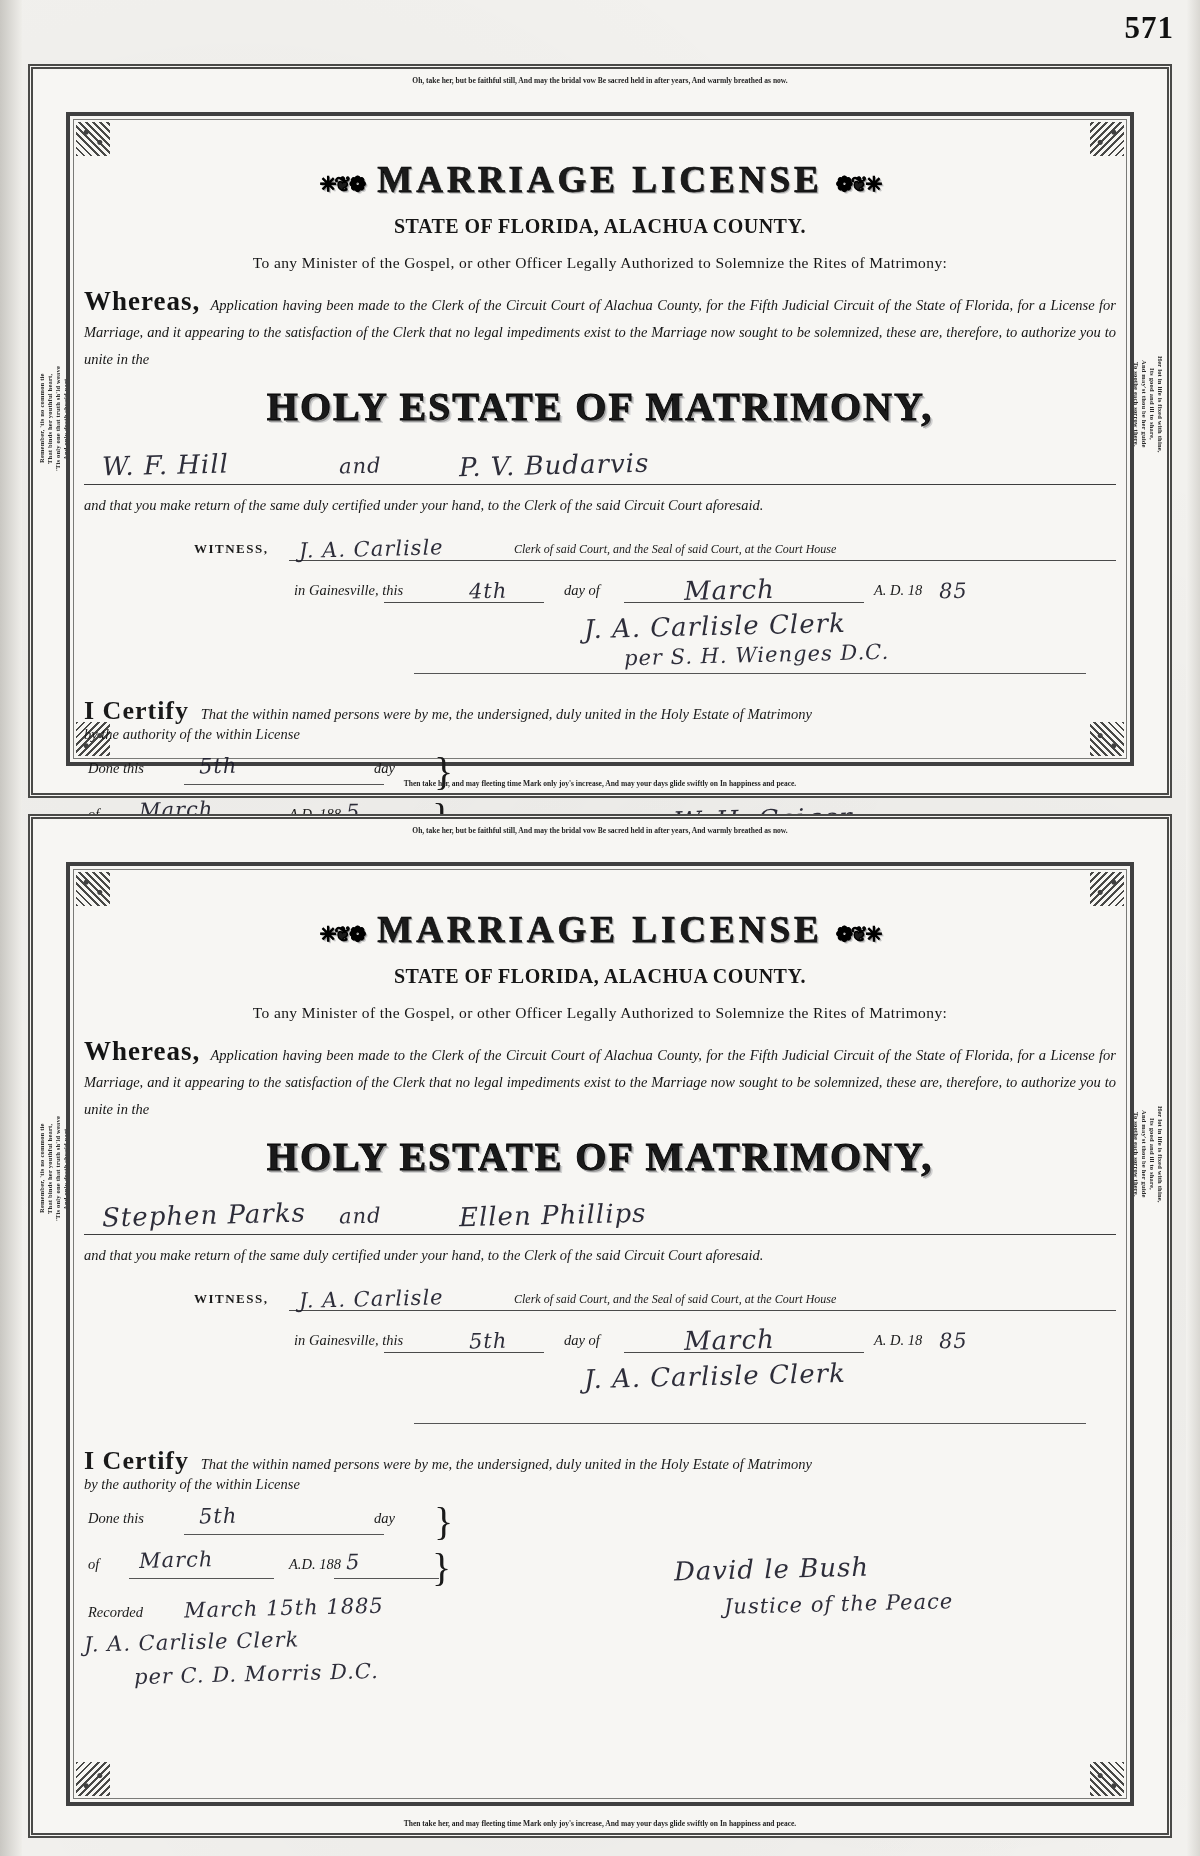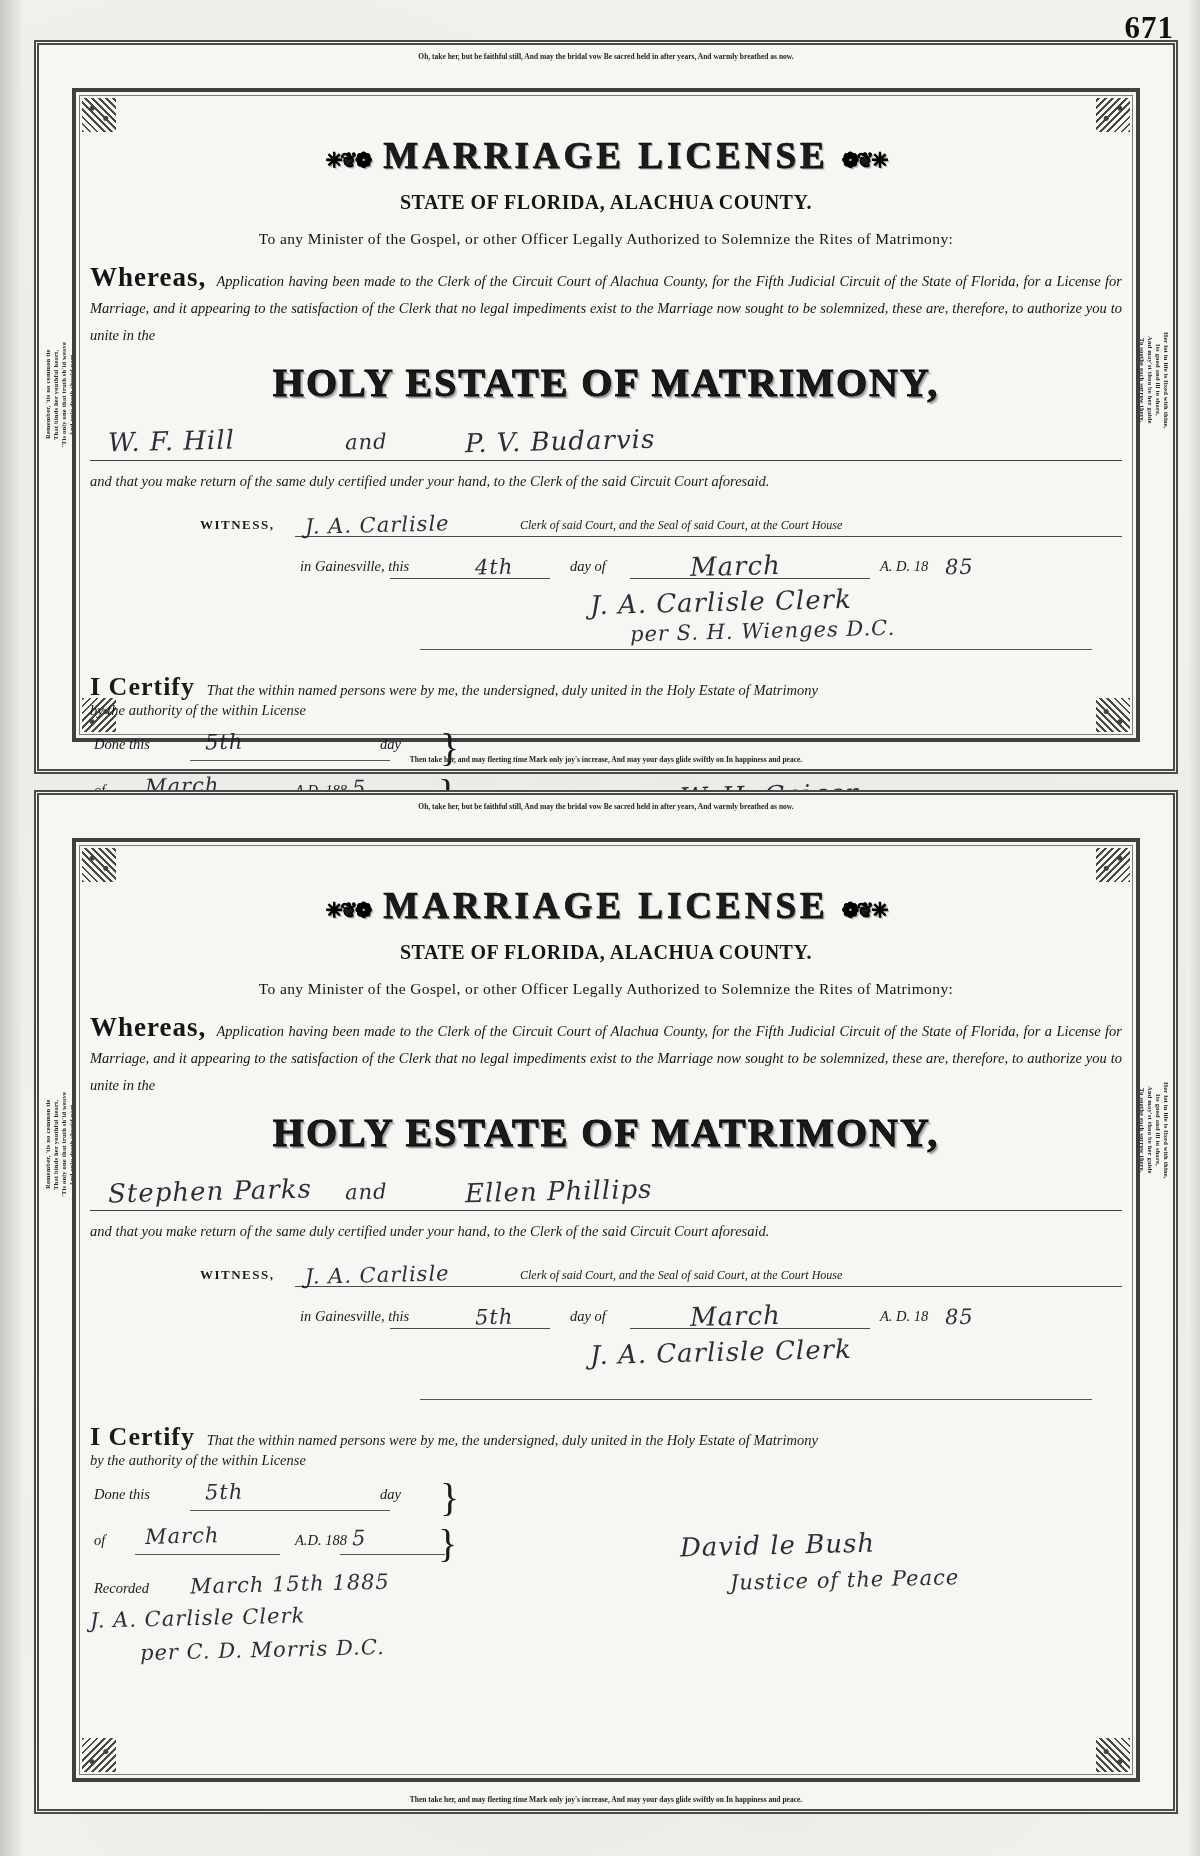--- a/index.html
+++ b/index.html
@@ -44,25 +44,26 @@
   .scan-edge-right {
     position: absolute;
     right: 0; top: 0; bottom: 0;
     width: 14px;
     background: linear-gradient(to left, #d9d7d2, #f3f2ef);
   }
 
   
   .cert {
     position: absolute;
-    left: 34px;
+    left: 28px;
     width: 1140px;
     background: #f7f6f3;
     border: 2px solid #4a4a48;
     box-shadow: inset 0 0 0 1px #f7f6f3, inset 0 0 0 3px #4a4a48;
+    margin-top: 24px;
   }
   .cert.one { top: 40px; height: 740px; }
   .cert.two { top: 790px; height: 740px; }
   .cert.two { height: 1020px; }
   .cert.one { height: 730px; }
 
   .inner {
     position: absolute;
     left: 36px; right: 36px; top: 46px; bottom: 30px;
     border: 4px solid #404040;
@@ -317,21 +318,21 @@
   .done-rule-1 { position: absolute; left: 100px; width: 200px; top: 30px; border-bottom: 1px solid #555; }
   .done-rule-2 { position: absolute; left: 45px; width: 145px; top: 74px; border-bottom: 1px solid #555; }
   .done-rule-3 { position: absolute; left: 250px; width: 105px; top: 74px; border-bottom: 1px solid #555; }
 </style>
 </head>
 <body>
 
 <div class="page">
   <div class="scan-edge-left"></div>
   <div class="scan-edge-right"></div>
-  <div class="page-number">671</div>
+  <div class="page-number">571</div>
 
   <div class="cert one">
     <div class="verse">Oh, take her, but be faithful still,
 And may the bridal vow
 Be sacred held in after years,
 And warmly breathed as now.</div>
     <div class="side-note left">Remember, 'tis no common tie
 That binds her youthful heart,
 'Tis only one that truth sh'ld weave
 And only death should part.</div>

